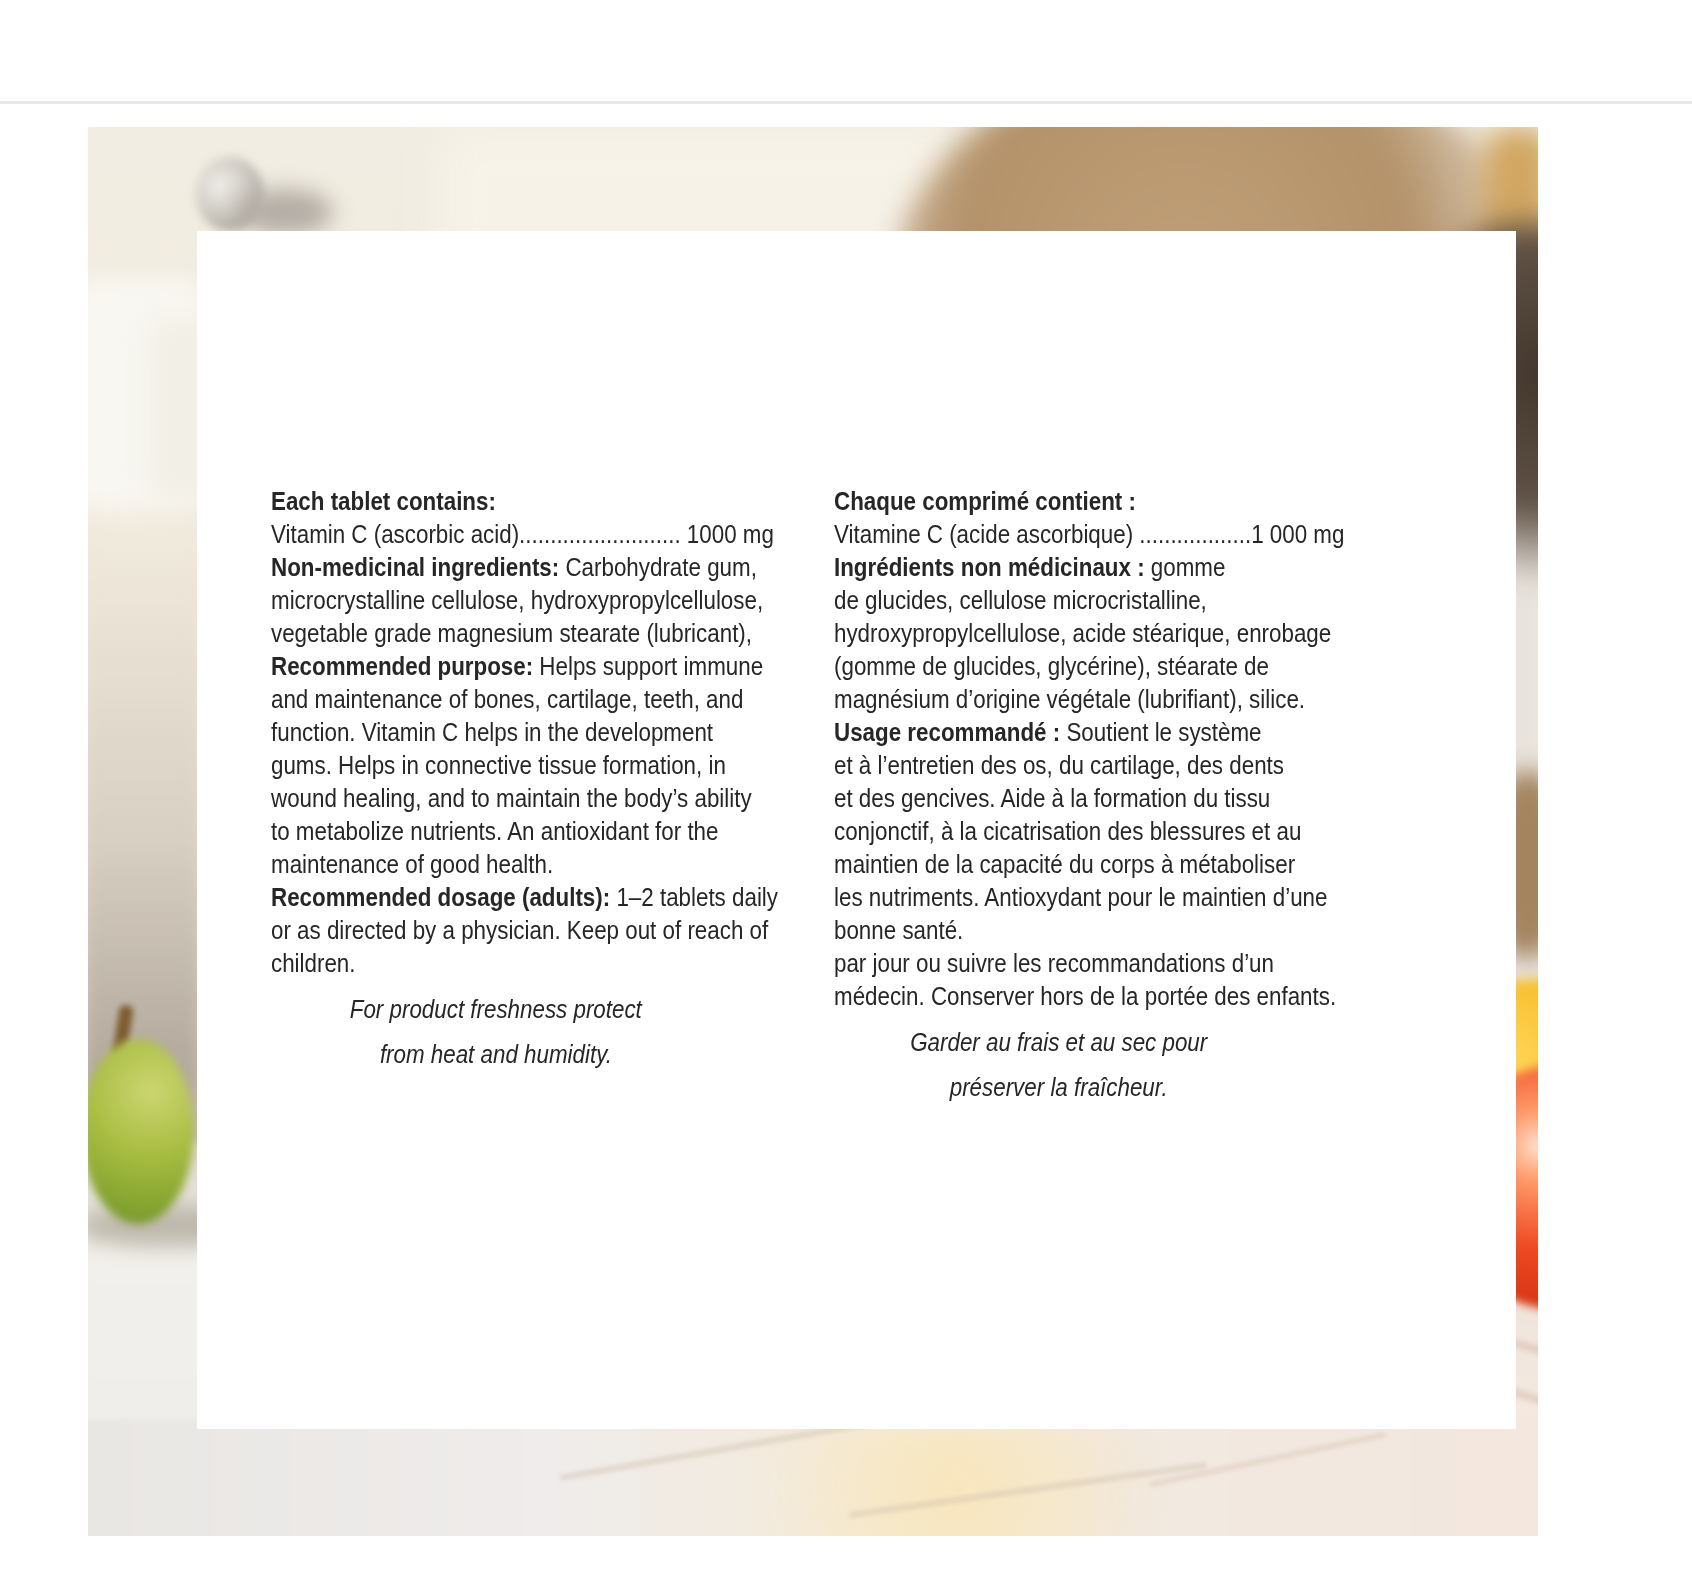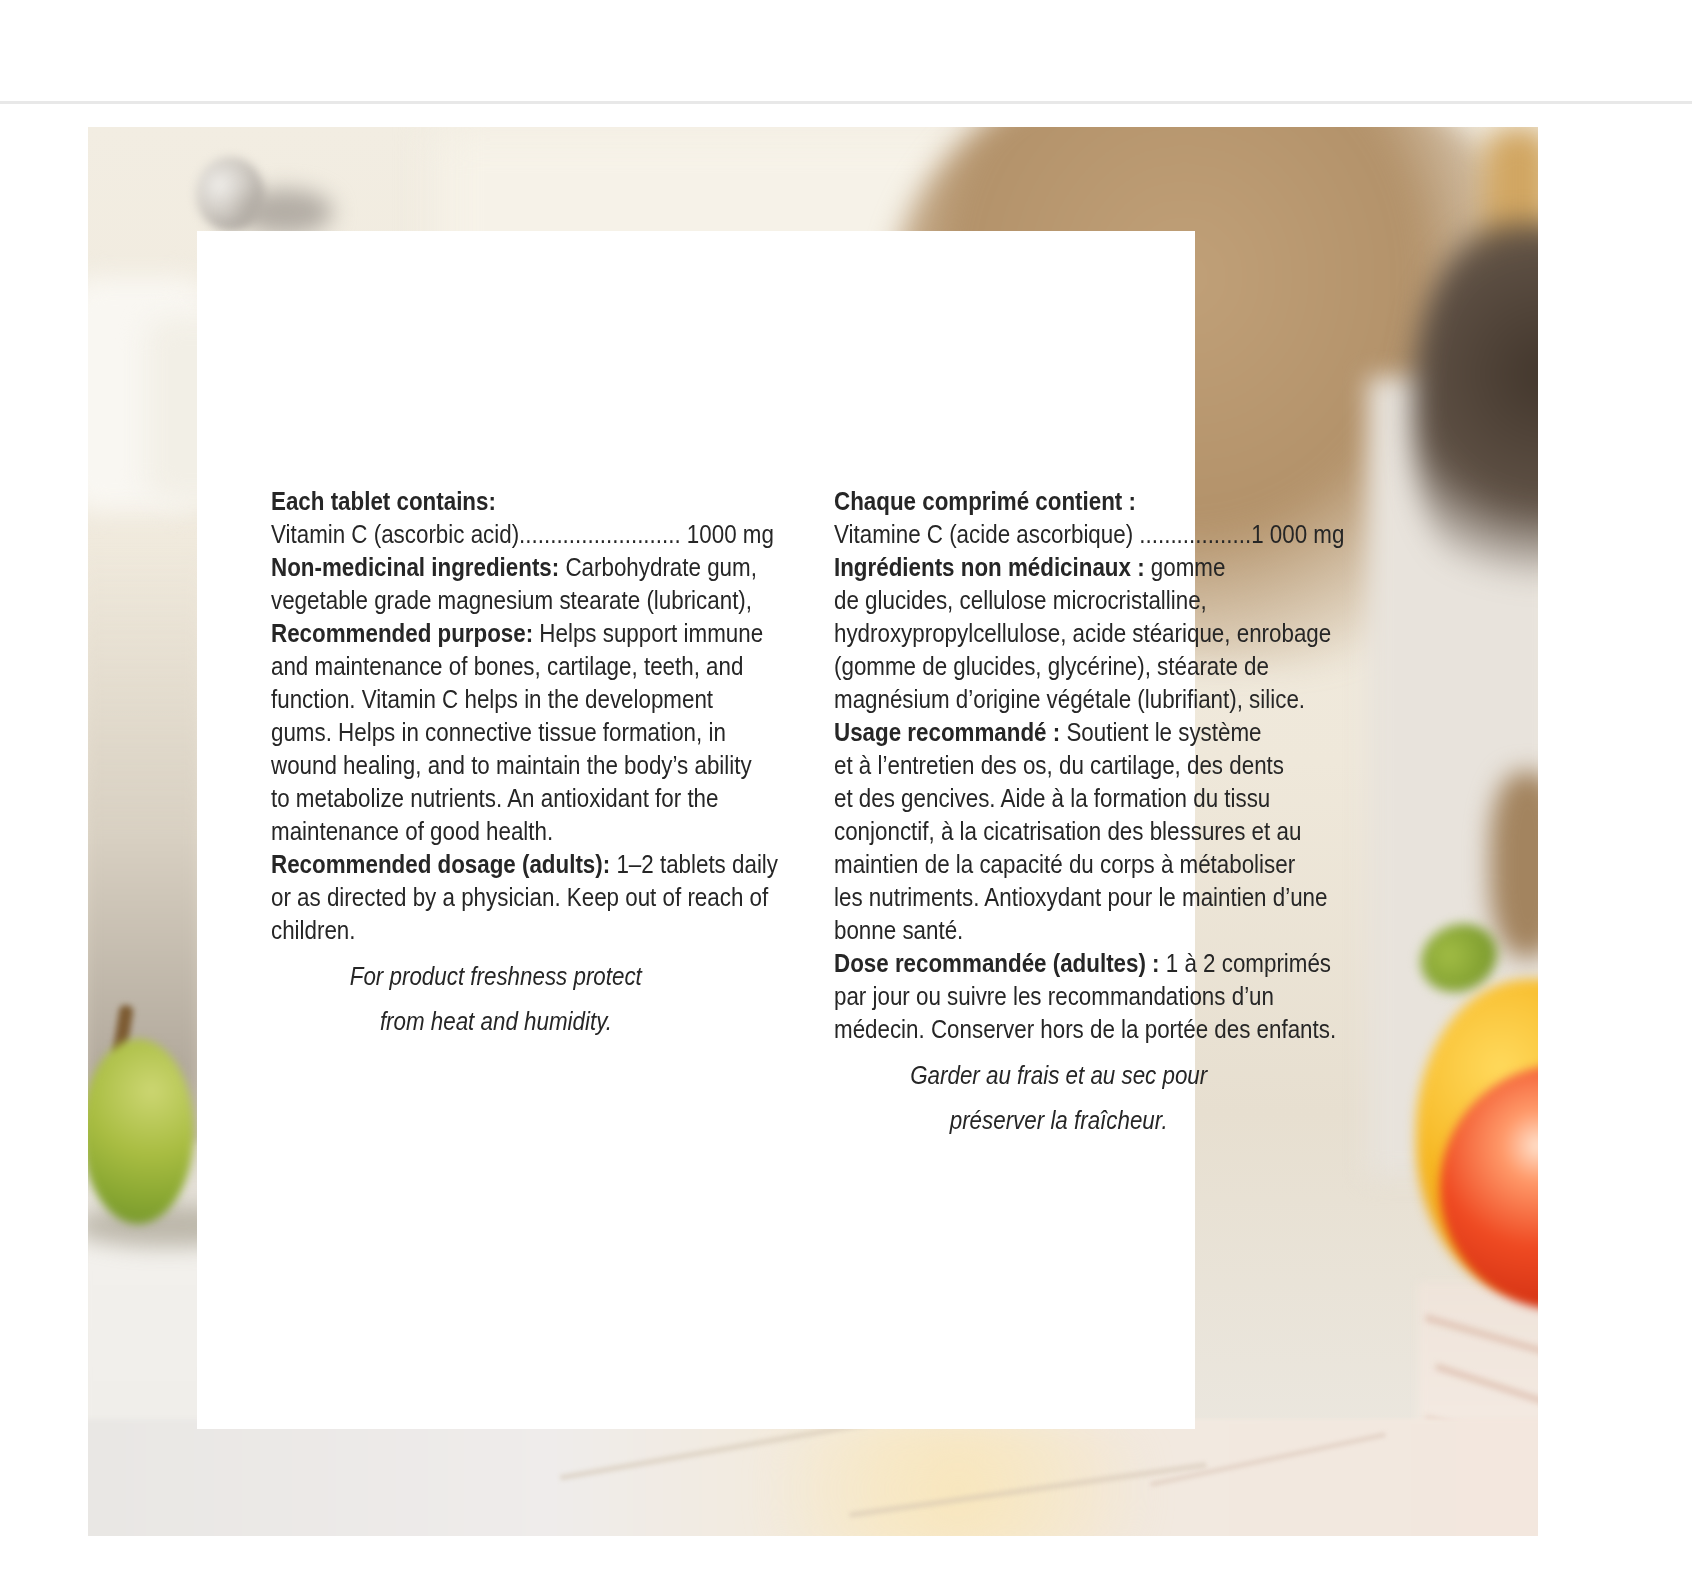--- a/index.html
+++ b/index.html
@@ -42,21 +42,21 @@
       background:radial-gradient(circle at 36% 28%,#ffd95c 0%,#f6b621 45%,#ec9c16 78%,#e28c12 100%);filter:blur(6px);}
   .red-tomato{left:1352px;top:938px;width:245px;height:245px;border-radius:50%;
       background:radial-gradient(circle at 40% 33%,#ffe3cf 0%,#ff9a6a 16%,#ef4a22 46%,#d53314 74%,#b7280e 100%);filter:blur(5px);}
   .counter-front{left:-10px;top:1292px;width:1470px;height:125px;
       background:linear-gradient(90deg,#e9e7e4 0%,#efeceb 32%,#f5ebd8 55%,#f2e9e0 75%,#f3e7de 100%);filter:blur(2px);}
   .counter-light{left:600px;top:1295px;width:540px;height:135px;border-radius:50%;
       background:radial-gradient(circle,#f8e6bc 0%,rgba(248,230,188,0) 70%);filter:blur(16px);}
   .vein-1{left:470px;top:1320px;width:320px;height:6px;background:#d2c4b2;opacity:.5;transform:rotate(-10deg);filter:blur(2px);}
   .vein-2{left:760px;top:1360px;width:360px;height:6px;background:#cfc0ae;opacity:.45;transform:rotate(-8deg);filter:blur(2px);}
   .vein-3{left:1060px;top:1330px;width:240px;height:5px;background:#d8c2b4;opacity:.5;transform:rotate(-12deg);filter:blur(2px);}
-  .panel{position:absolute;left:109px;top:104px;width:998px;height:1198px;background:#ffffff;}
+  .panel{position:absolute;left:109px;top:104px;width:1319px;height:1198px;background:#ffffff;}
   .col{position:absolute;top:254px;width:450px;color:#262626;font-size:26px;}
   .col-en{left:74px;}
   .col-fr{left:637px;}
   .line{height:33px;line-height:33px;white-space:nowrap;}
   .line .squeeze{display:inline-block;transform:scaleX(.86);transform-origin:0 70%;white-space:pre;}
   .line.center{text-align:center;margin-top:12px;}
   .line.center .squeeze{transform-origin:50% 70%;}
   .line.italic{font-style:italic;}
   .line.gap{margin-top:13px;}
   .b{font-weight:700;}
@@ -93,20 +93,21 @@
   <div class="blob counter-light"></div>
   <div class="blob vein-1"></div>
   <div class="blob vein-2"></div>
   <div class="blob vein-3"></div>
 
   <div class="panel">
     <div class="col col-en">
         <div class="line"><span class="squeeze"><span class="b">Each tablet contains:</span></span></div>
         <div class="line"><span class="squeeze"><span>Vitamin C (ascorbic acid).......................... 1000 mg</span></span></div>
         <div class="line"><span class="squeeze"><span class="b">Non-medicinal ingredients:</span><span> Carbohydrate gum,</span></span></div>
+        <div class="line"><span class="squeeze"><span>microcrystalline cellulose, hydroxypropylcellulose,</span></span></div>
         <div class="line"><span class="squeeze"><span>vegetable grade magnesium stearate (lubricant),</span></span></div>
         <div class="line"><span class="squeeze"><span class="b">Recommended purpose:</span><span> Helps support immune</span></span></div>
         <div class="line"><span class="squeeze"><span>and maintenance of bones, cartilage, teeth, and</span></span></div>
         <div class="line"><span class="squeeze"><span>function. Vitamin C helps in the development</span></span></div>
         <div class="line"><span class="squeeze"><span>gums. Helps in connective tissue formation, in</span></span></div>
         <div class="line"><span class="squeeze"><span>wound healing, and to maintain the body’s ability</span></span></div>
         <div class="line"><span class="squeeze"><span>to metabolize nutrients. An antioxidant for the</span></span></div>
         <div class="line"><span class="squeeze"><span>maintenance of good health.</span></span></div>
         <div class="line"><span class="squeeze"><span class="b">Recommended dosage (adults):</span><span> 1–2 tablets daily</span></span></div>
         <div class="line"><span class="squeeze"><span>or as directed by a physician. Keep out of reach of</span></span></div>
@@ -122,20 +123,19 @@
         <div class="line"><span class="squeeze"><span>hydroxypropylcellulose, acide stéarique, enrobage</span></span></div>
         <div class="line"><span class="squeeze"><span>(gomme de glucides, glycérine), stéarate de</span></span></div>
         <div class="line"><span class="squeeze"><span>magnésium d’origine végétale (lubrifiant), silice.</span></span></div>
         <div class="line"><span class="squeeze"><span class="b">Usage recommandé :</span><span> Soutient le système</span></span></div>
         <div class="line"><span class="squeeze"><span>et à l’entretien des os, du cartilage, des dents</span></span></div>
         <div class="line"><span class="squeeze"><span>et des gencives. Aide à la formation du tissu</span></span></div>
         <div class="line"><span class="squeeze"><span>conjonctif, à la cicatrisation des blessures et au</span></span></div>
         <div class="line"><span class="squeeze"><span>maintien de la capacité du corps à métaboliser</span></span></div>
         <div class="line"><span class="squeeze"><span>les nutriments. Antioxydant pour le maintien d’une</span></span></div>
         <div class="line"><span class="squeeze"><span>bonne santé.</span></span></div>
-        <div class="line"><span class="squeeze"><span class="b">Dose recommandée (adultes) :</span><span> 1 à 2 comprimés</span></span></div>
         <div class="line"><span class="squeeze"><span>par jour ou suivre les recommandations d’un</span></span></div>
         <div class="line"><span class="squeeze"><span>médecin. Conserver hors de la portée des enfants.</span></span></div>
         <div class="line center italic gap"><span class="squeeze"><span>Garder au frais et au sec pour</span></span></div>
         <div class="line center italic"><span class="squeeze"><span>préserver la fraîcheur.</span></span></div>
       </div>
   </div>
 </div>
 
 </body></html>

